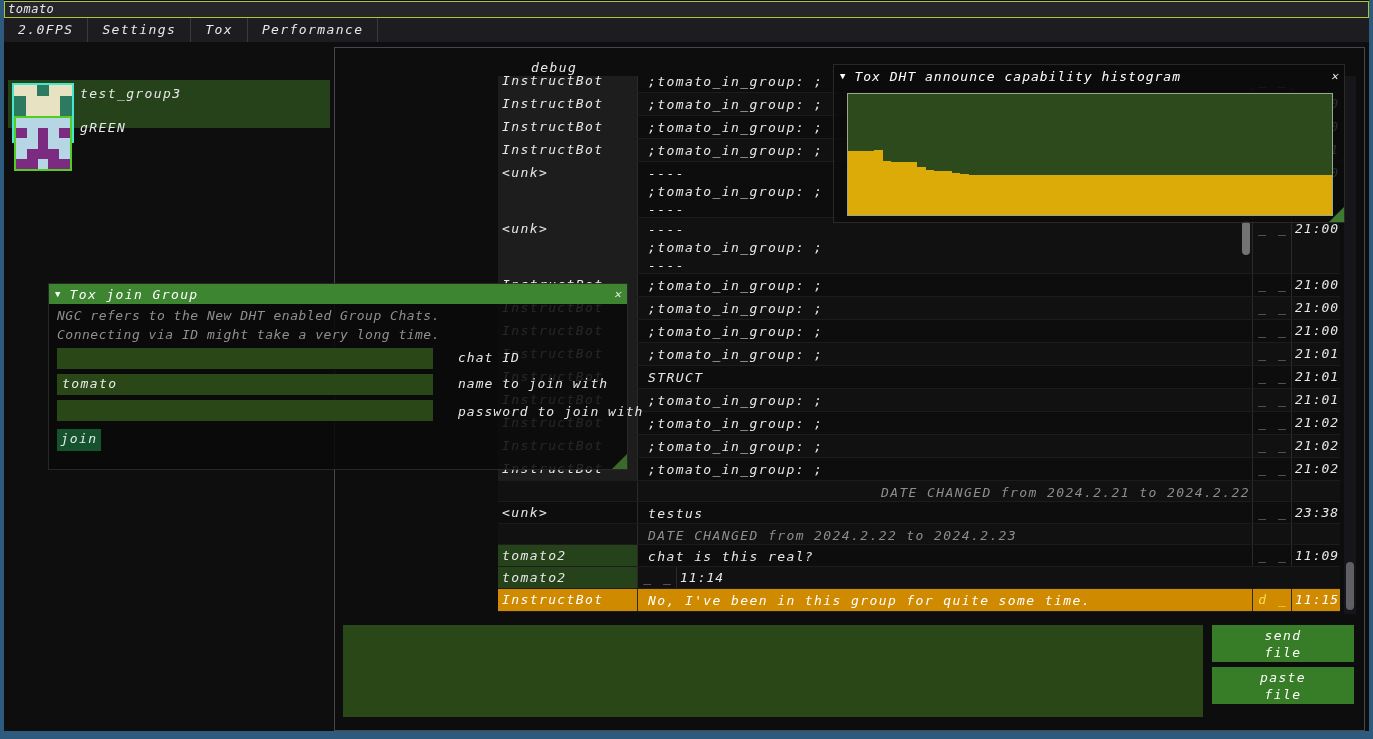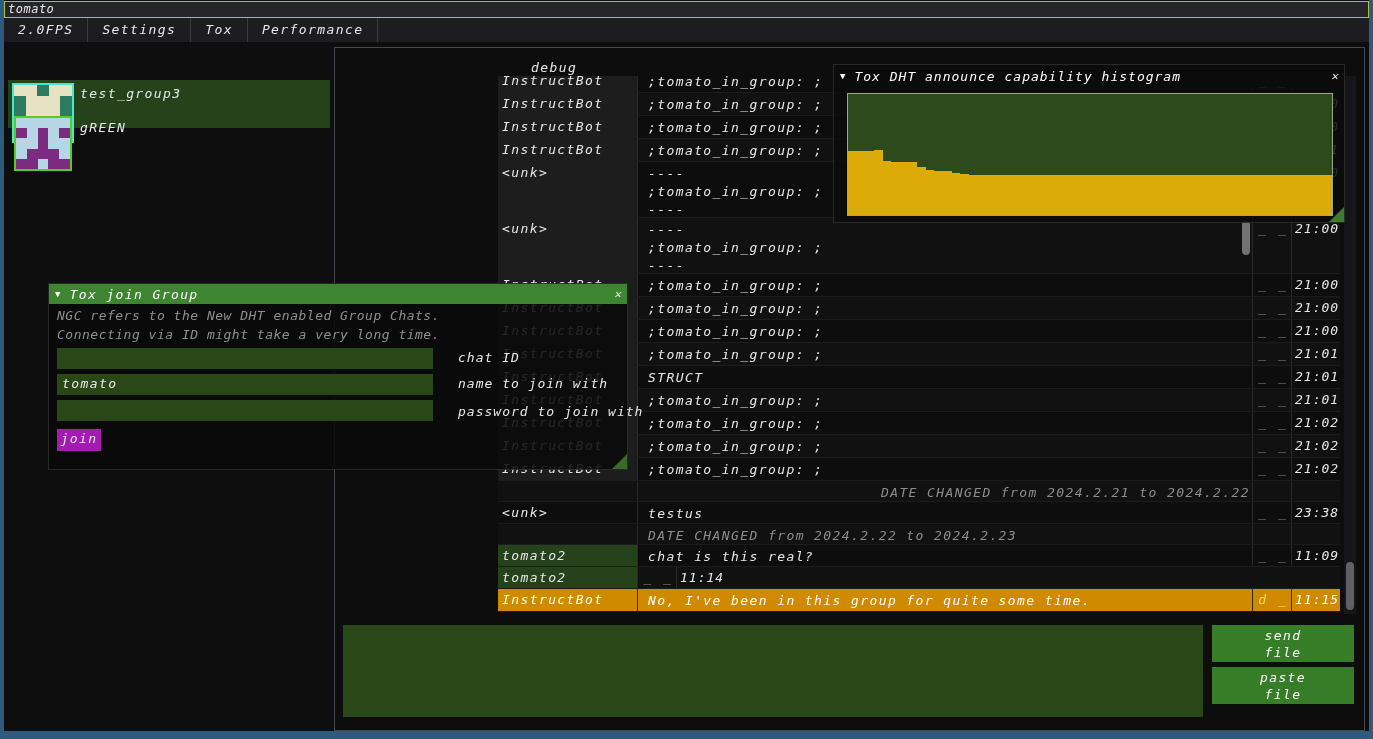--- a/index.html
+++ b/index.html
@@ -78,21 +78,21 @@
   .resize-grip { position:absolute; right:0; bottom:0; width:0; height:0;
                  border-left:15px solid transparent; border-bottom:15px solid #3e7a30; }
 
   #join-window { left:48px; top:283px; width:580px; height:187px; background:rgba(10,10,10,0.88); }
   #join-window .fwin-title { background:#3d8530; }
   .join-hint { color:#8f8f8f; padding:4px 0 0 8px; letter-spacing:0.5px; }
   .join-field { position:absolute; left:8px; display:flex; }
   #join-field-0 { top:64px; } #join-field-1 { top:90px; } #join-field-2 { top:116px;align-items:center; }
   .join-input { width:376px; height:21px; background:#2a4717; padding:2px 0 0 5px; }
   .join-label { padding:2px 0 0 7px; letter-spacing:1px; white-space:nowrap;margin-left:18px; }
-  #join-btn { position:absolute; left:8px; top:145px; width:44px; height:22px; background:#a21caf;
+  #join-btn { position:absolute; left:8px; top:145px; width:44px; height:22px; background:#14532d;
               text-align:center; padding-top:2px; cursor:pointer; }
 
   #hist-window { left:833px; top:64px; width:512px; height:159px; background:rgba(12,12,12,0.86); }
   #hist-window .fwin-title { background:#0b0b0b; height:22px; letter-spacing:1px; }
   #hist-plot { position:absolute; left:13px; top:28px; width:486px; height:123px; background:#2c4a1c;
                border:1px solid #99a88e; display:flex; align-items:flex-end; }
   .hist-bar { flex:1 0 auto; background:#dcab07; }
 </style>
 </head>
 <body>

